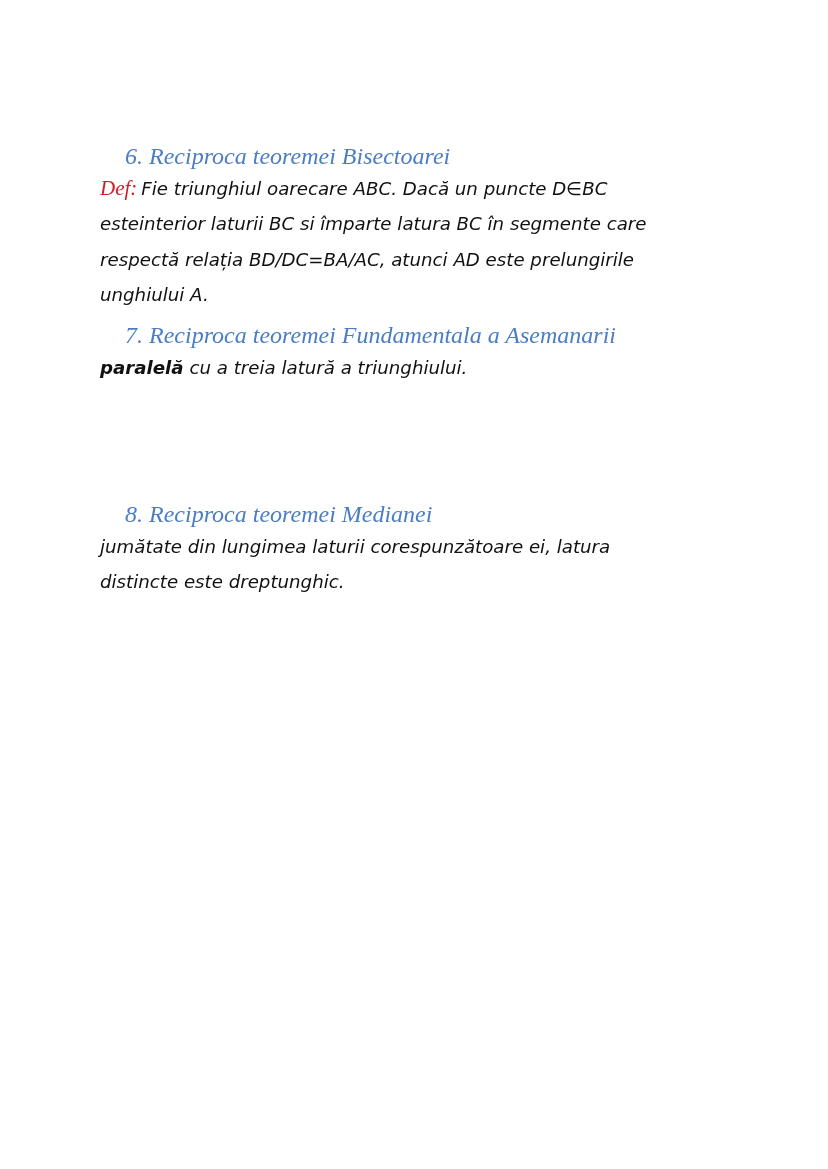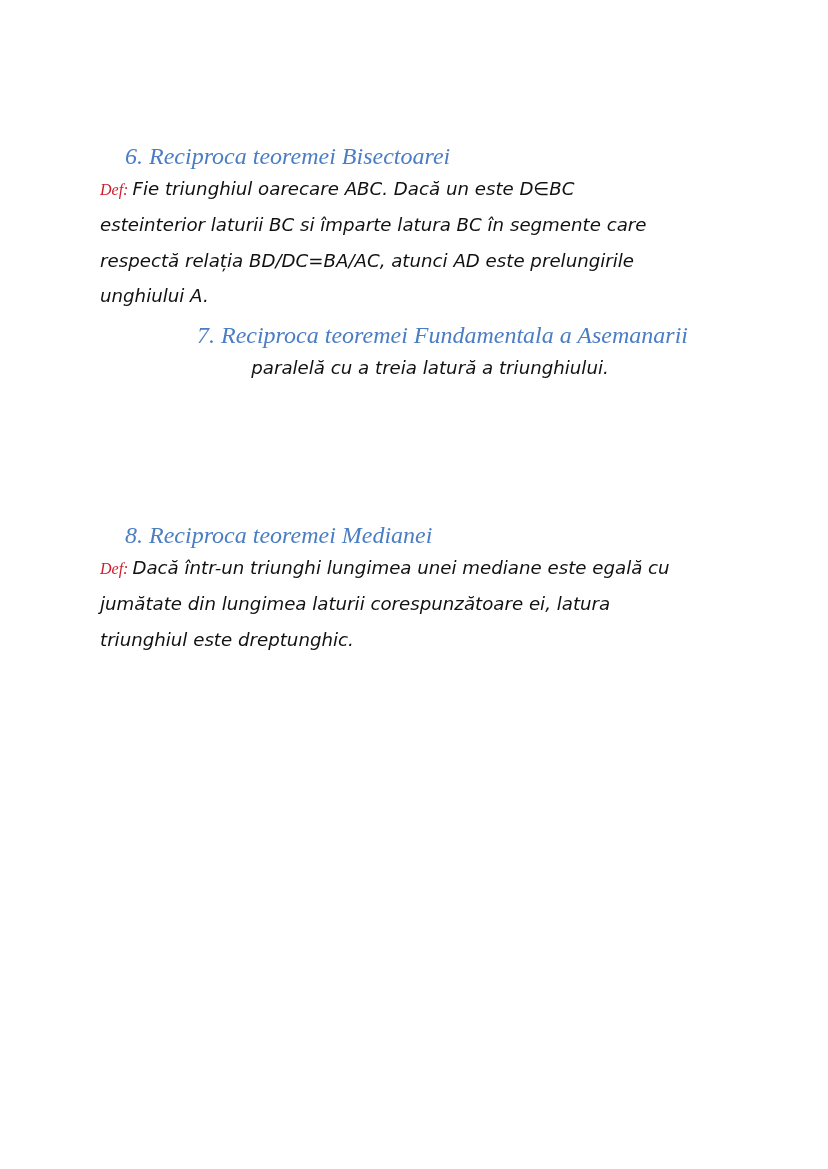--- a/index.html
+++ b/index.html
@@ -45,55 +45,54 @@
       line-height: 35.3px;
       margin: 0;
     }
     .line {
       display: block;
       white-space: nowrap;
     }
     .def-label {
       font-family: "Liberation Serif", "DejaVu Serif", serif;
       font-style: italic;
-      font-size: 16px;
+      font-size: 21px;
       color: #cc1f2b;
       margin-right: 4px;
     }
     .bold {
-      font-weight: normal;
+      font-weight: bold;
     }
     #sec-6 { top: 141px; }
-    #sec-7 { top: 320px; text-align: center; }
-    #sec-8 { top: 520px; }
+    #sec-7 { top: 320px; }
+    #sec-8 { top: 499px; }
   </style>
 </head>
 <body>
 
 <div class="page">
 
   <div class="section" id="sec-6">
     <h2 class="heading">6. Reciproca teoremei Bisectoarei</h2>
     <p class="body">
-      <span class="line"><span class="def-label">Def:</span><span>Fie triunghiul oarecare ABC. Dacă un este D∈BC</span></span>
+      <span class="line"><span class="def-label">Def:</span><span>Fie triunghiul oarecare ABC. Dacă un puncte D∈BC</span></span>
       <span class="line">esteinterior laturii BC si împarte latura BC în segmente care</span>
       <span class="line">respectă relația BD/DC=BA/AC, atunci AD este prelungirile</span>
       <span class="line">unghiului A.</span>
     </p>
   </div>
 
   <div class="section" id="sec-7">
     <h2 class="heading">7. Reciproca teoremei Fundamentala a Asemanarii</h2>
     <p class="body">
       <span class="line"><span class="bold">paralelă</span> <span>cu a treia latură a triunghiului.</span></span>
     </p>
   </div>
 
   <div class="section" id="sec-8">
     <h2 class="heading">8. Reciproca teoremei Medianei</h2>
     <p class="body">
-      <span class="line"><span class="def-label">Def:</span><span>Dacă într-un triunghi lungimea unei mediane este egală cu</span></span>
       <span class="line">jumătate din lungimea laturii corespunzătoare ei, latura</span>
-      <span class="line">triunghiul este dreptunghic.</span>
+      <span class="line">distincte este dreptunghic.</span>
     </p>
   </div>
 
 </div>
 
 </body></html>

